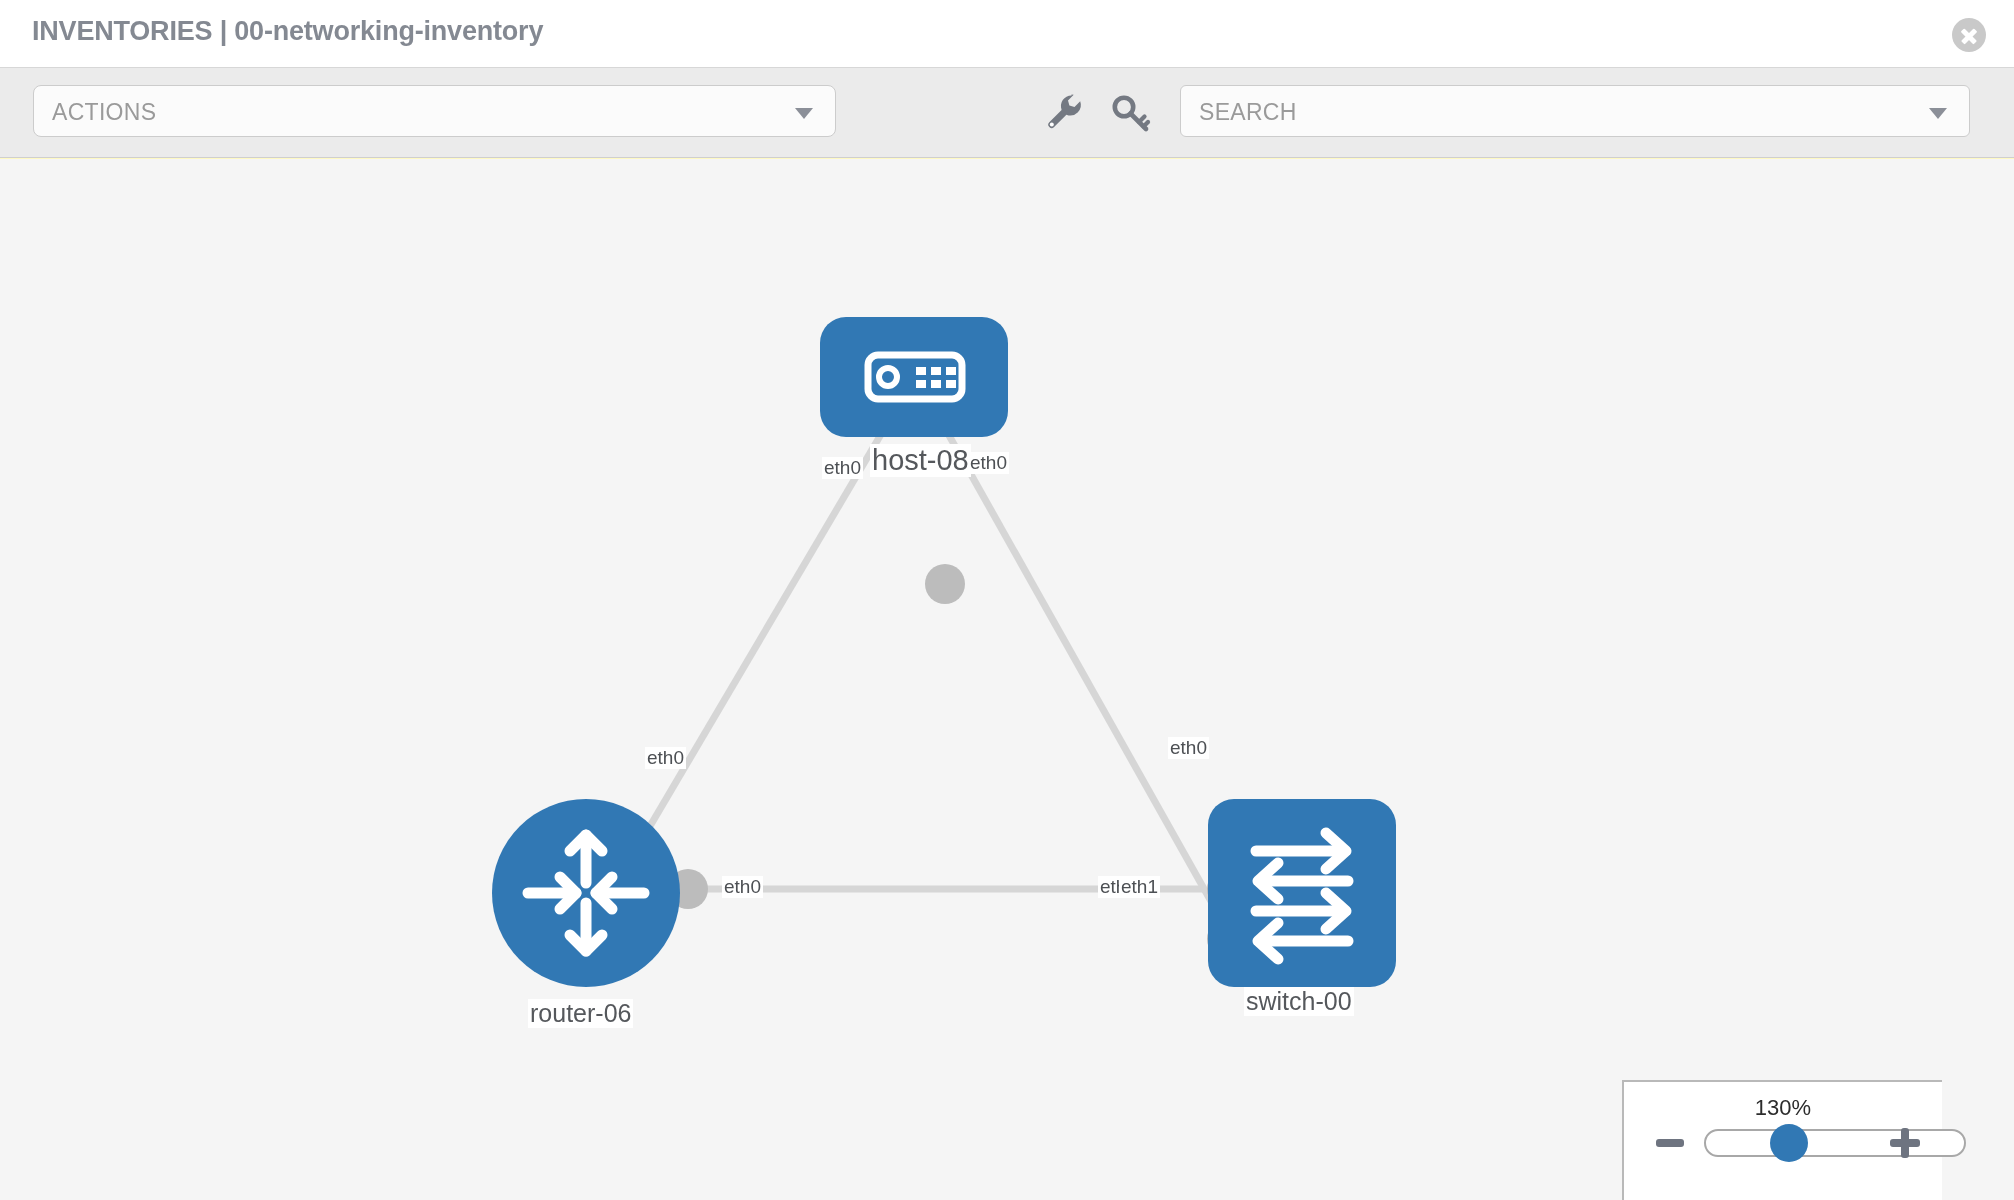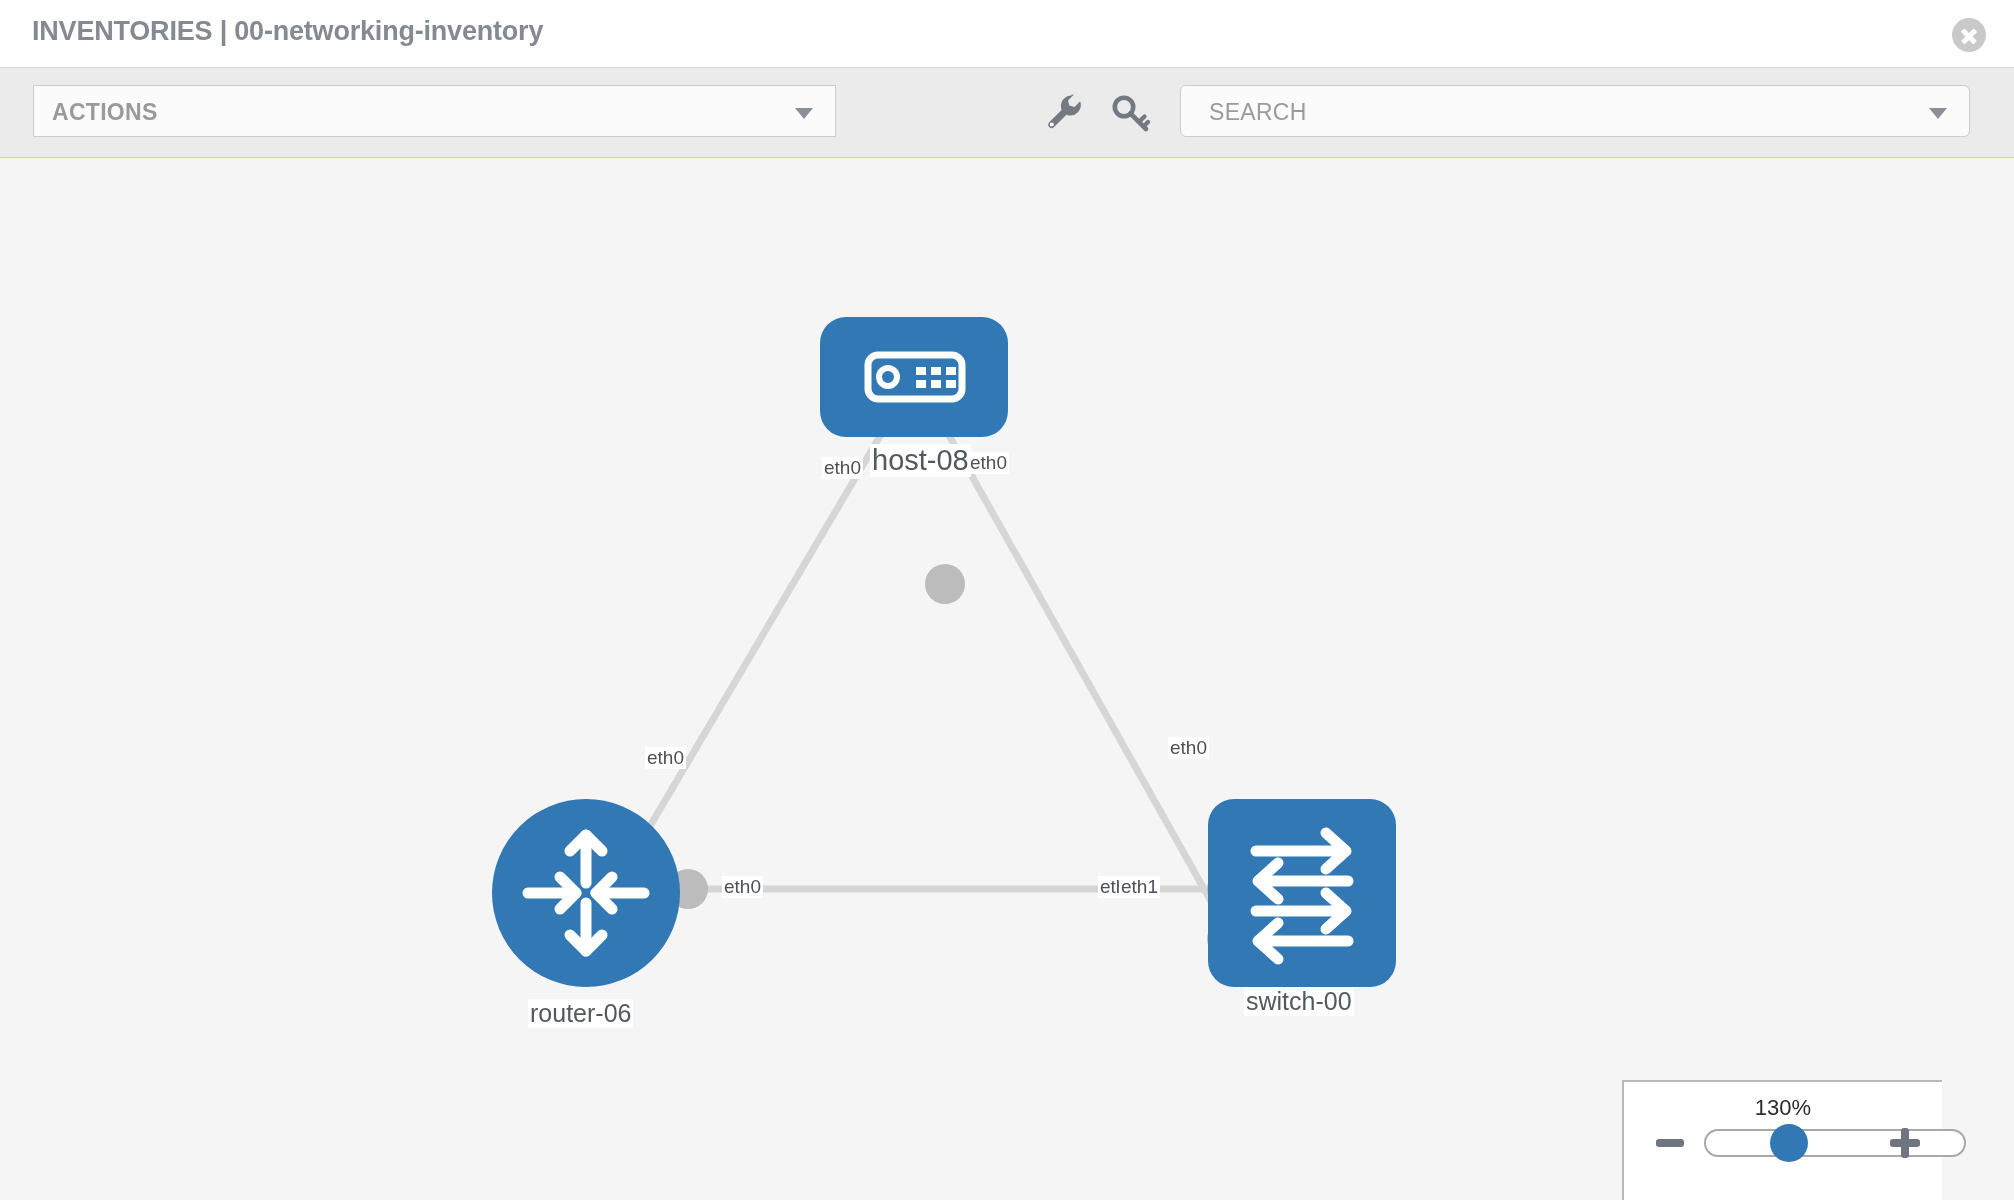--- a/index.html
+++ b/index.html
@@ -70,22 +70,21 @@
     border-bottom: 1px solid #cfcfcf;
   }
   .actions-select {
     position: absolute;
     left: 33px;
     top: 85px;
     width: 803px;
     height: 52px;
     background: #fbfbfb;
     border: 1px solid #ccc;
-    border-radius: 0;
-    font-weight: bold;
+    border-radius: 8px;
   }
   .actions-label {
     position: absolute;
     left: 18px;
     top: 13px;
     font-size: 23px;
     color: #9a9a9a;
     letter-spacing: 0.3px;
   }
   .caret {
@@ -112,21 +111,21 @@
     left: 1180px;
     top: 85px;
     width: 790px;
     height: 52px;
     background: #fbfbfb;
     border: 1px solid #ccc;
     border-radius: 6px;
   }
   .search-label {
     position: absolute;
-    left: 28px;
+    left: 18px;
     top: 13px;
     font-size: 23px;
     color: #9a9a9a;
     letter-spacing: 0.3px;
   }
 
   
   .canvas {
     position: absolute;
     left: 0; top: 159px;

